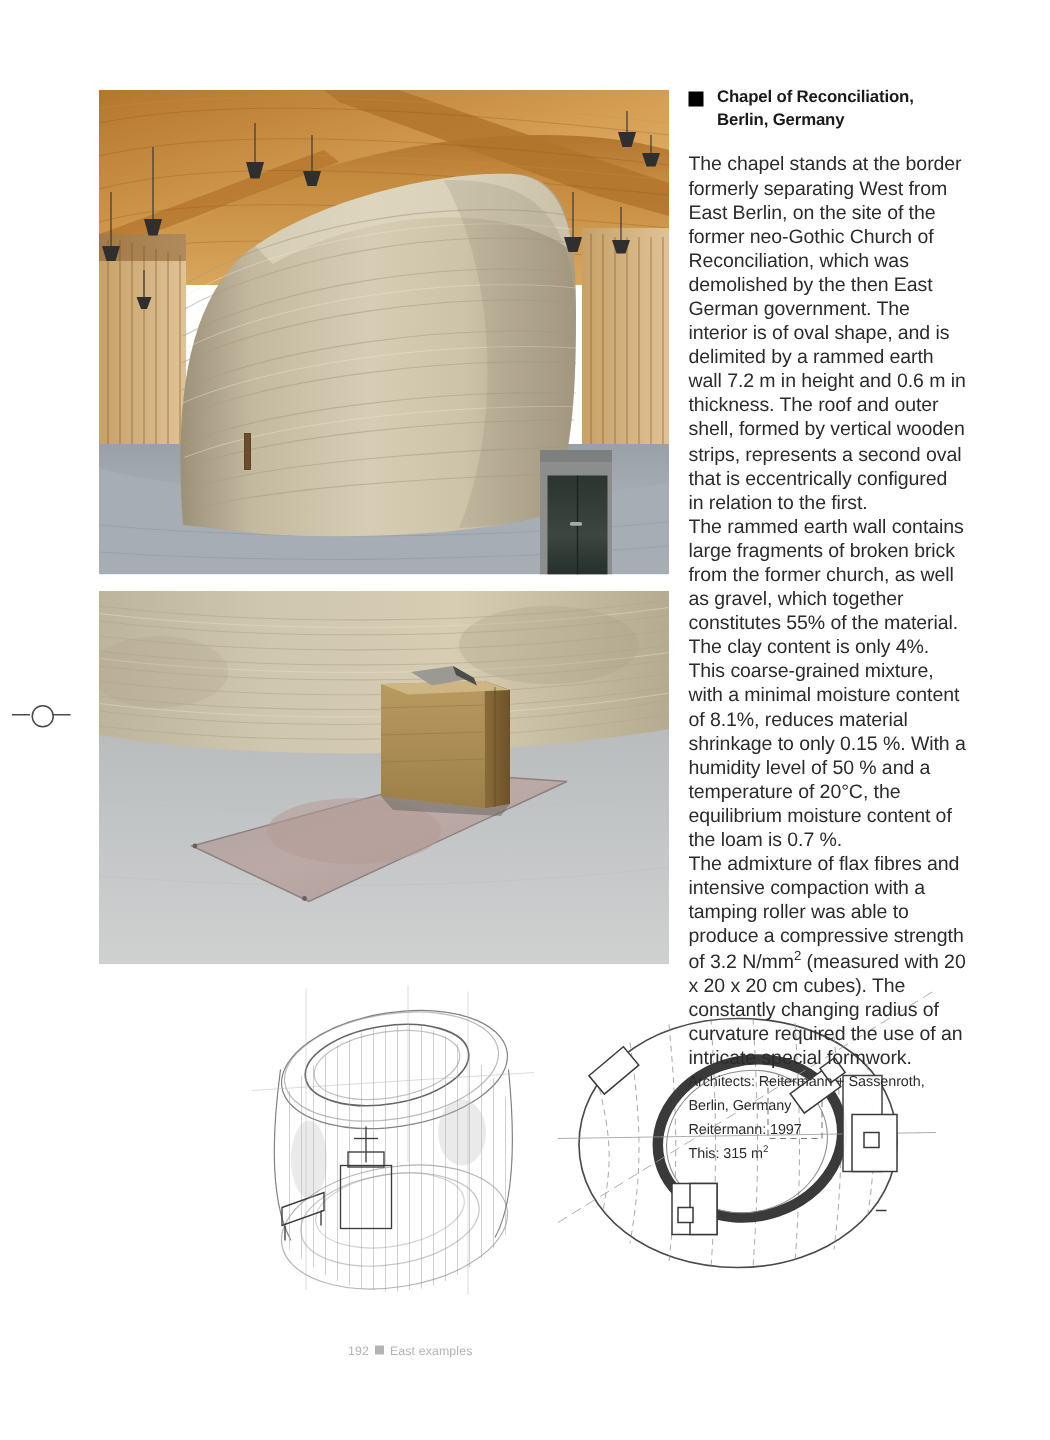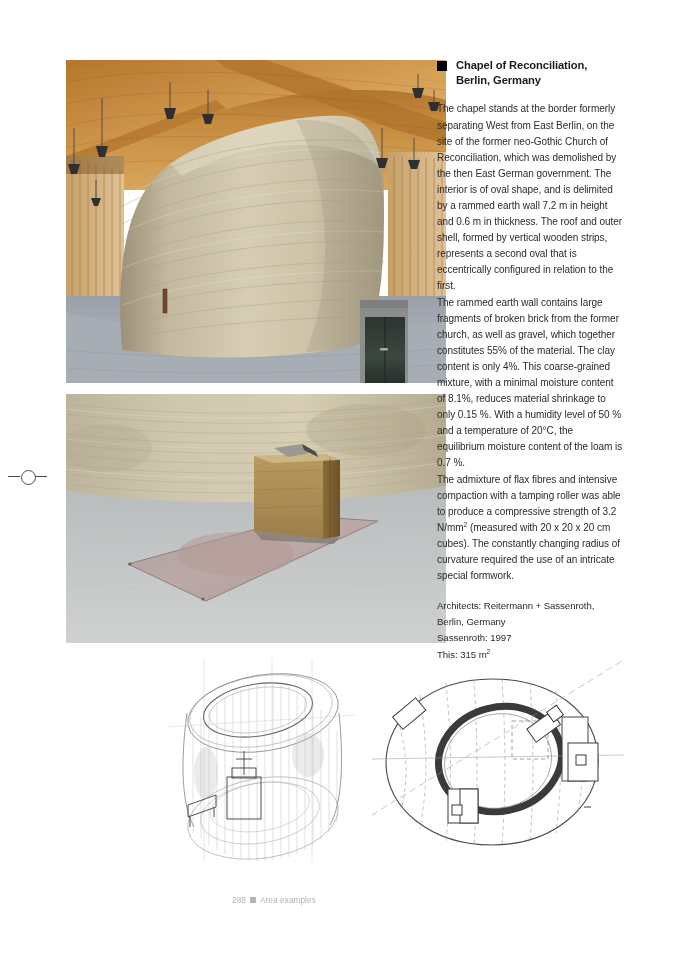--- a/index.html
+++ b/index.html
@@ -62,21 +62,21 @@
 
   
   .drawing { position: absolute; }
   .drawing svg { display: block; width: 100%; height: 100%; }
   #drawing-sketch { left: 160px; top: 655px; width: 205px; height: 215px; }
   #drawing-plan   { left: 372px; top: 655px; width: 252px; height: 212px; }
 
   
   .text-column {
     position: absolute;
-    left: 437px;
+    left: 459px;
     top: 58px;
     width: 186px;
   }
 
   .heading {
     position: relative;
     padding-left: 19px;
     font-size: 11.2px;
     line-height: 15.2px;
     font-weight: bold;
@@ -87,30 +87,30 @@
   .heading .bullet {
     position: absolute;
     left: 0;
     top: 3px;
     width: 10px;
     height: 10px;
     background: #000000;
   }
 
   .body-text {
-    font-size: 10px;
+    font-size: 13px;
     line-height: 16.1px;
     color: #2b2b2b;
     margin: 0;
     letter-spacing: -0.05px;
   }
   .body-text p { margin: 0; }
 
   .credits {
-    margin-top: 14px;
+    margin-top: 1px;
     font-size: 9.6px;
     line-height: 16.1px;
     color: #2b2b2b;
     letter-spacing: -0.05px;
   }
   .credits .line { white-space: nowrap; }
   .credits .label { }
 
   sup { font-size: 0.68em; vertical-align: super; line-height: 0; }
 
@@ -509,27 +509,27 @@
       <p>The rammed earth wall contains large fragments of broken brick from the former church, as well as gravel, which together constitutes 55% of the material. The clay content is only 4%. This coarse-grained mixture, with a minimal moisture content of 8.1%, reduces material shrinkage to only 0.15 %. With a humidity level of 50 % and a temperature of 20°C, the equilibrium moisture content of the loam is 0.7 %.</p>
       <p>The admixture of flax fibres and intensive compaction with a tamping roller was able to produce a compressive strength of 3.2 N/mm<sup>2</sup> (measured with 20 x 20 x 20 cm cubes). The constantly changing radius of curvature required the use of an intricate special formwork.</p>
     </div>
 
     <div class="credits">
       <div>
         <span class="label">Architects:</span>
         <span>Reitermann + Sassenroth, Berlin, Germany</span>
       </div>
       <div class="line">
-        <span class="label">Sassenroth:</span>
+        <span class="label">Reitermann:</span>
         <span>1997</span>
       </div>
       <div class="line">
         <span class="label">This:</span>
         <span>315 m<sup>2</sup></span>
       </div>
     </div>
   </div>
 
   <div class="footer">
-    <span>288</span><span class="fbullet"></span><span>Area examples</span>
+    <span>192</span><span class="fbullet"></span><span>East examples</span>
   </div>
 
 </div>
 
 </body></html>

